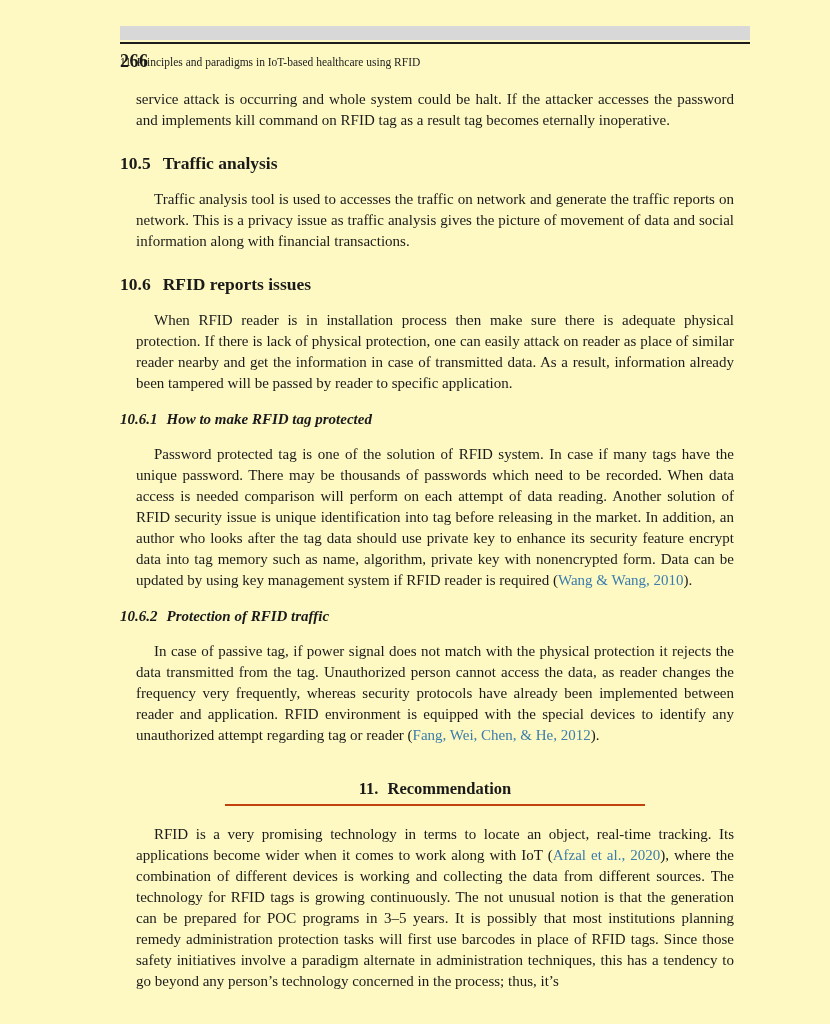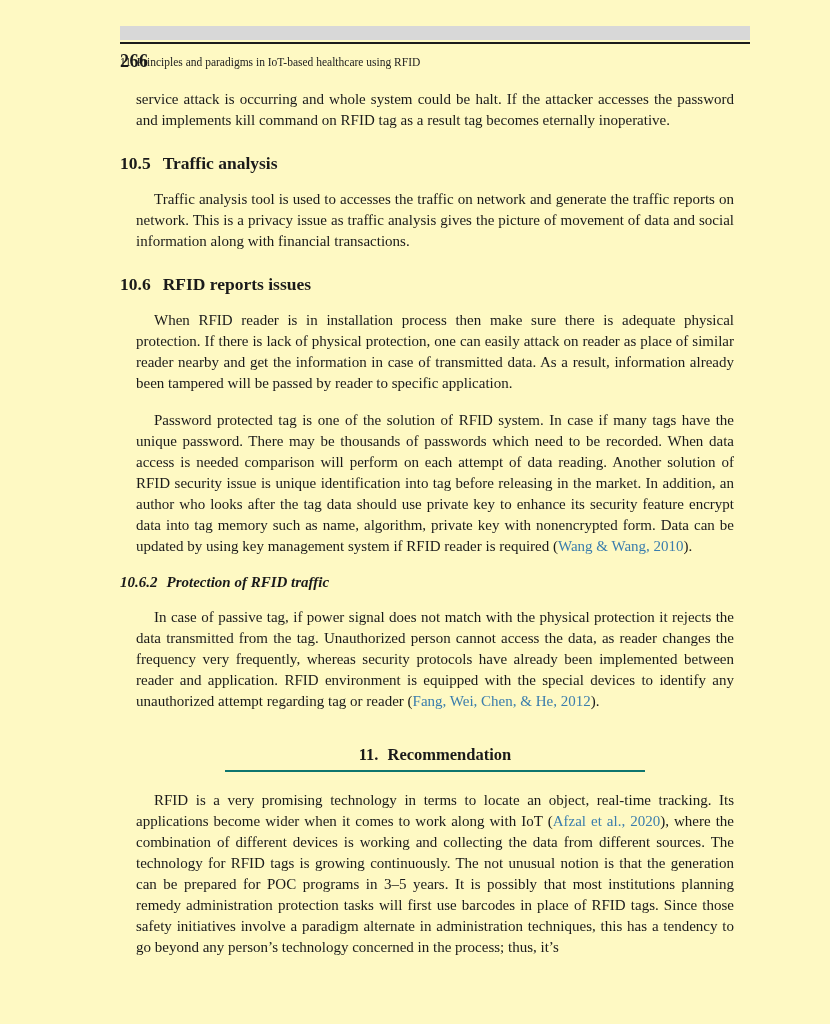--- a/index.html
+++ b/index.html
@@ -81,21 +81,21 @@
     font-style: italic;
     line-height: 18px;
   }
   .subsection-heading .sec-num {
     margin-right: 9px;
   }
   .rec-heading-wrap {
     width: 420px;
     margin: 33px auto 4px auto;
     text-align: center;
-    border-bottom: 2px solid #0f766e;
+    border-bottom: 2px solid #c2410c;
     padding-bottom: 6px;
     font-size: 16.5px;
     font-weight: bold;
     line-height: 19px;
   }
   .rec-heading-wrap .sec-num {
     margin-right: 9px;
   }
   .rec-para {
     margin-top: 18px;
@@ -125,20 +125,23 @@
     <h2 class="section-heading">
       <span class="sec-num">10.5</span><span>Traffic analysis</span>
     </h2>
     <p class="body-text indent">Traffic analysis tool is used to accesses the traffic on network and generate the traffic reports on network. This is a privacy issue as traffic analysis gives the picture of movement of data and social information along with financial transactions.</p>
 
     <h2 class="section-heading">
       <span class="sec-num">10.6</span><span>RFID reports issues</span>
     </h2>
     <p class="body-text indent">When RFID reader is in installation process then make sure there is adequate physical protection. If there is lack of physical protection, one can easily attack on reader as place of similar reader nearby and get the information in case of transmitted data. As a result, information already been tampered will be passed by reader to specific application.</p>
 
+    <h3 class="subsection-heading">
+      <span class="sec-num">10.6.1</span><span>How to make RFID tag protected</span>
+    </h3>
     <p class="body-text indent"><span>Password protected tag is one of the solution of RFID system. In case if many tags have the unique password. There may be thousands of passwords which need to be recorded. When data access is needed comparison will perform on each attempt of data reading. Another solution of RFID security issue is unique identification into tag before releasing in the market. In addition, an author who looks after the tag data should use private key to enhance its security feature encrypt data into tag memory such as name, algorithm, private key with nonencrypted form. Data can be updated by using key management system if RFID reader is required (</span><a class="cite-link" style="color: rgb(58, 125, 173);">Wang &amp; Wang, 2010</a><span>).</span></p>
 
     <h3 class="subsection-heading">
       <span class="sec-num">10.6.2</span><span>Protection of RFID traffic</span>
     </h3>
     <p class="body-text indent"><span>In case of passive tag, if power signal does not match with the physical protection it rejects the data transmitted from the tag. Unauthorized person cannot access the data, as reader changes the frequency very frequently, whereas security protocols have already been implemented between reader and application. RFID environment is equipped with the special devices to identify any unauthorized attempt regarding tag or reader (</span><a class="cite-link" style="color: rgb(58, 125, 173);">Fang, Wei, Chen, &amp; He, 2012</a><span>).</span></p>
 
     <div class="rec-heading-wrap">
       <span class="sec-num">11.</span><span>Recommendation</span>
     </div>

